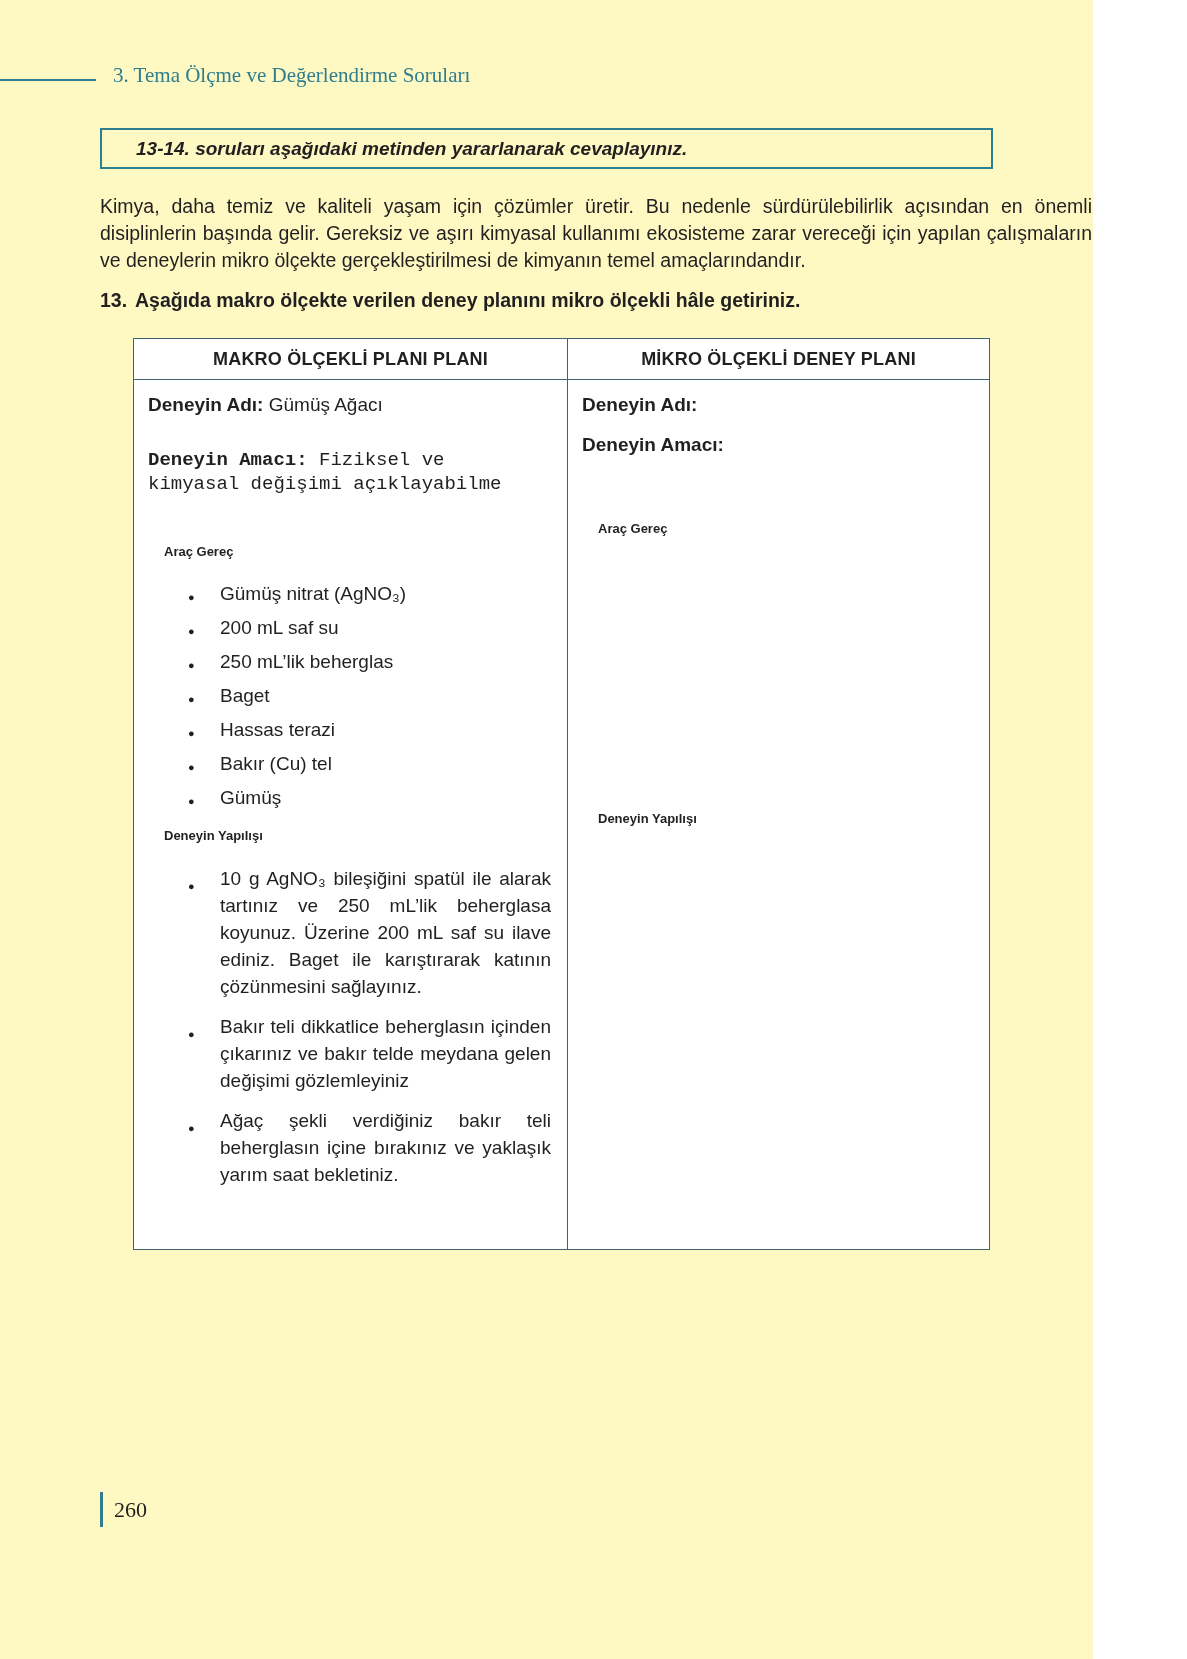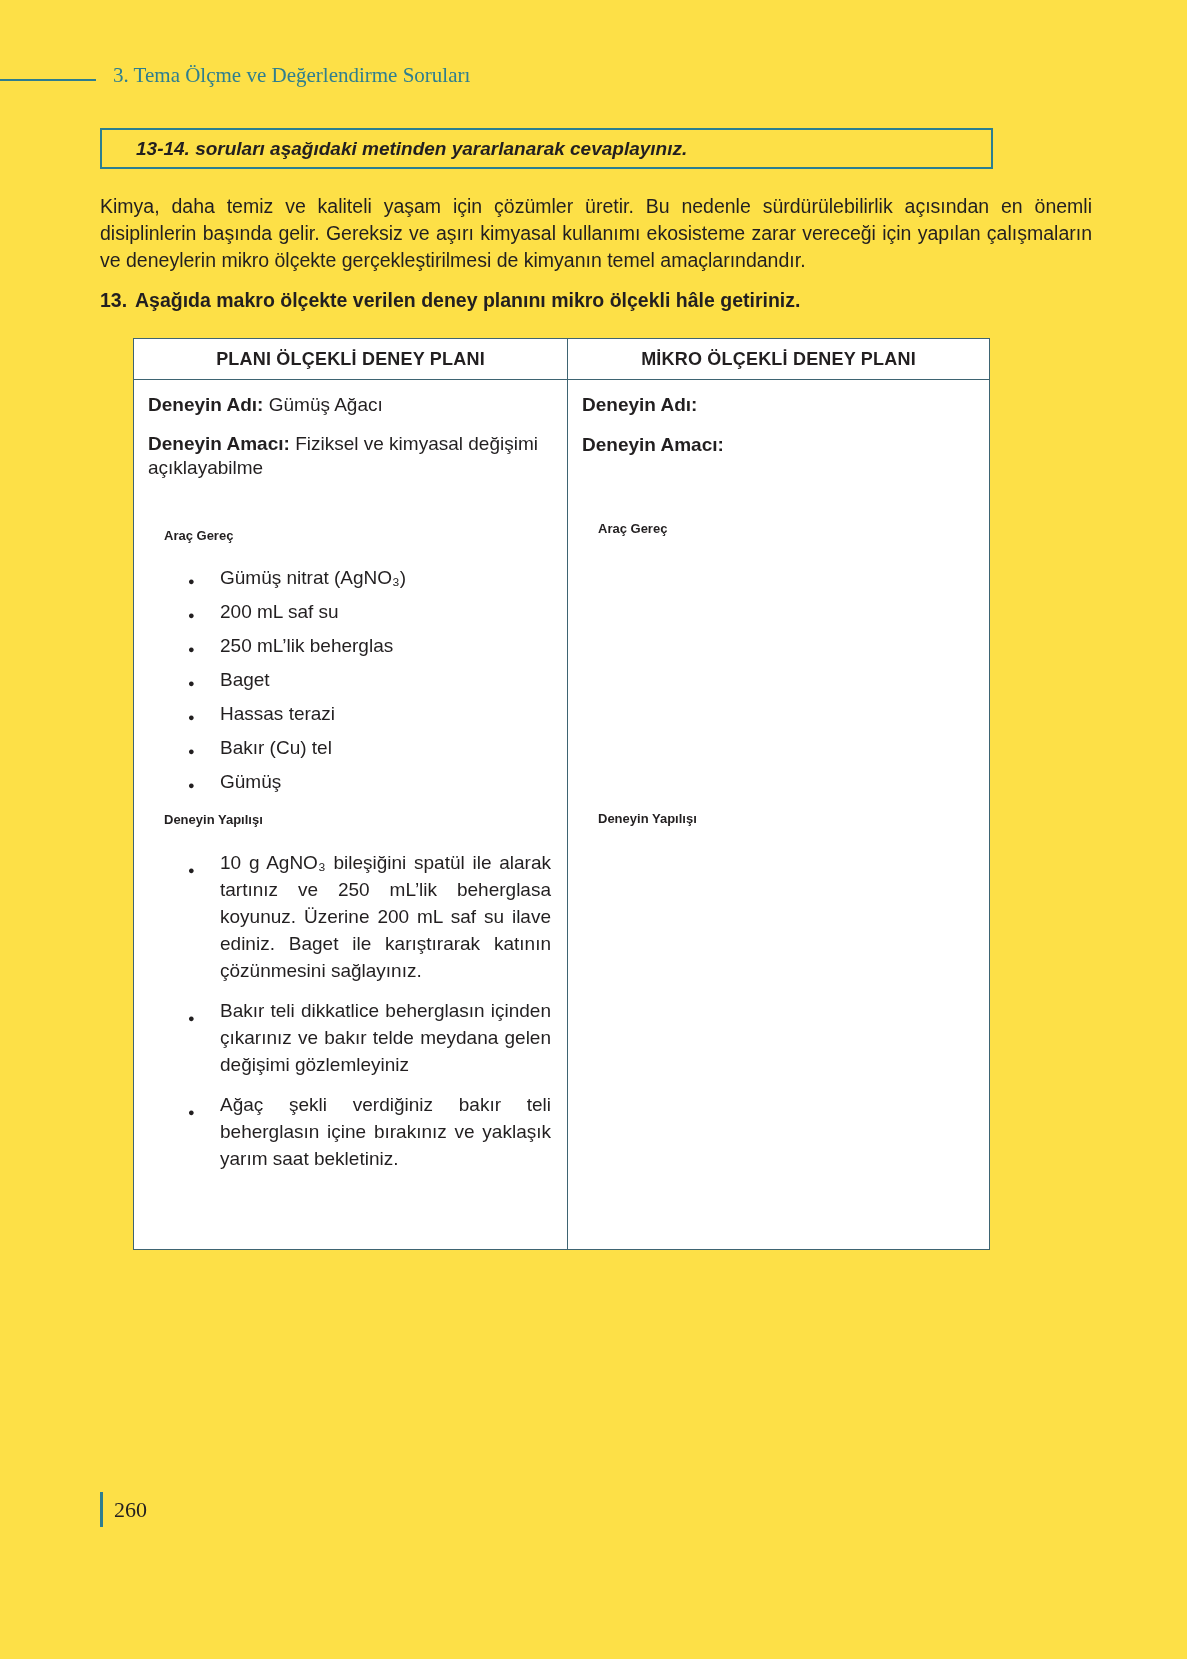--- a/index.html
+++ b/index.html
@@ -4,23 +4,23 @@
 <style>
   * { box-sizing: border-box; }
   html, body { margin: 0; padding: 0; }
   body {
     background: #ffffff;
     font-family: "Liberation Sans", "DejaVu Sans", sans-serif;
     color: #221f20;
   }
   .page {
     position: relative;
-    width: 1187px;
+    width: 1093px;
     height: 1659px;
-    background: #fde047;
+    background: #fef9c3;
     overflow: hidden;
   }
 
   
   .top-header {
     position: absolute;
     top: 58px; left: 0;
     height: 34px;
     display: flex;
     align-items: center;
@@ -102,21 +102,21 @@
   .exp-body {
     display: grid;
     grid-template-columns: 433px 1fr;
     min-height: 869px;
   }
   .exp-cell { padding: 13px 14px 20px; }
   .exp-cell.micro { border-left: 1px solid #3e6472; }
 
   .field { margin: 0; font-size: 19px; line-height: 24px; }
   .field strong { font-weight: bold; }
-  .purpose-field { margin-top: 15px; max-width: 392px; }
+  .purpose-field { margin-top: 31px; max-width: 392px; font-family: Liberation Mono, monospace; }
 
   .section-label {
     margin: 16px;
     font-size: 13px;
     line-height: 24px;
     font-weight: bold;
   }
   .materials-label { margin-top: 44px; }
   .procedure-label { margin-top: 16px; }
 
@@ -185,21 +185,21 @@
   <p class="intro">Kimya, daha temiz ve kaliteli yaşam için çözümler üretir. Bu nedenle sürdürülebilirlik açısından en önemli disiplinlerin başında gelir. Gereksiz ve aşırı kimyasal kullanımı ekosisteme zarar vereceği için yapılan çalışmaların ve deneylerin mikro ölçekte gerçekleştirilmesi de kimyanın temel amaçlarındandır.</p>
 
   <p class="question">
     <span class="q-num">13.</span>
     <span class="q-text">Aşağıda makro ölçekte verilen deney planını mikro ölçekli hâle getiriniz.</span>
   </p>
 
   <div class="exp-table">
 
     <div class="exp-header">
-      <div class="exp-header-cell left">PLANI ÖLÇEKLİ DENEY PLANI</div>
+      <div class="exp-header-cell left">MAKRO ÖLÇEKLİ PLANI PLANI</div>
       <div class="exp-header-cell right">MİKRO ÖLÇEKLİ DENEY PLANI</div>
     </div>
 
     <div class="exp-body">
 
       <div class="exp-cell macro">
         <p class="field name-field">
           <strong>Deneyin Adı:</strong>
           <span>Gümüş Ağacı</span>
         </p>

